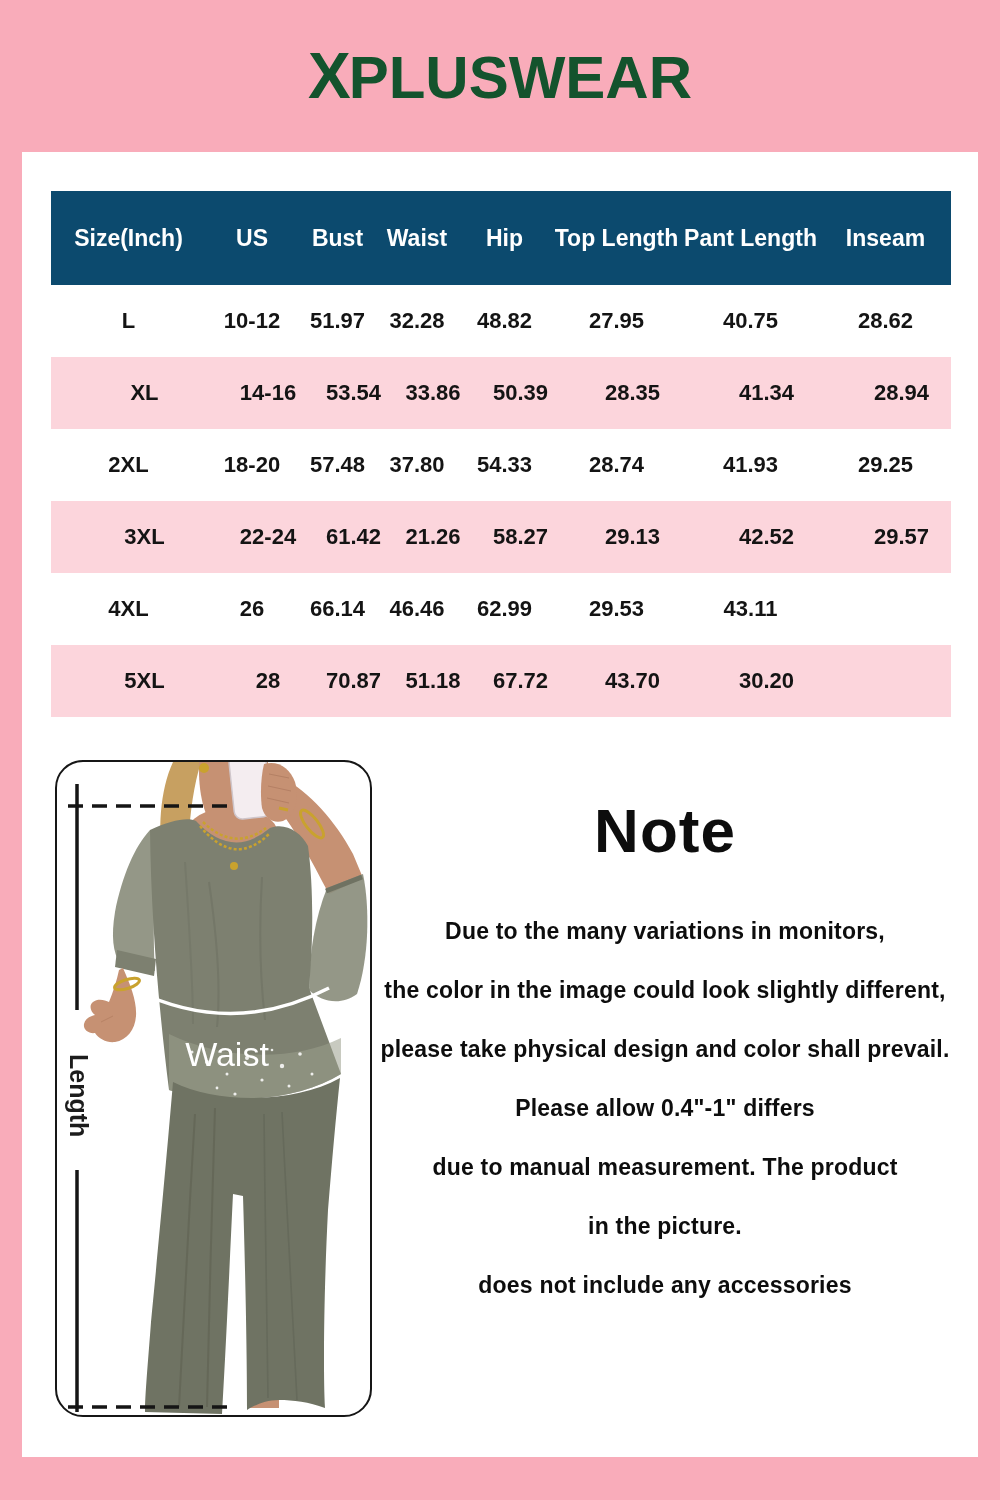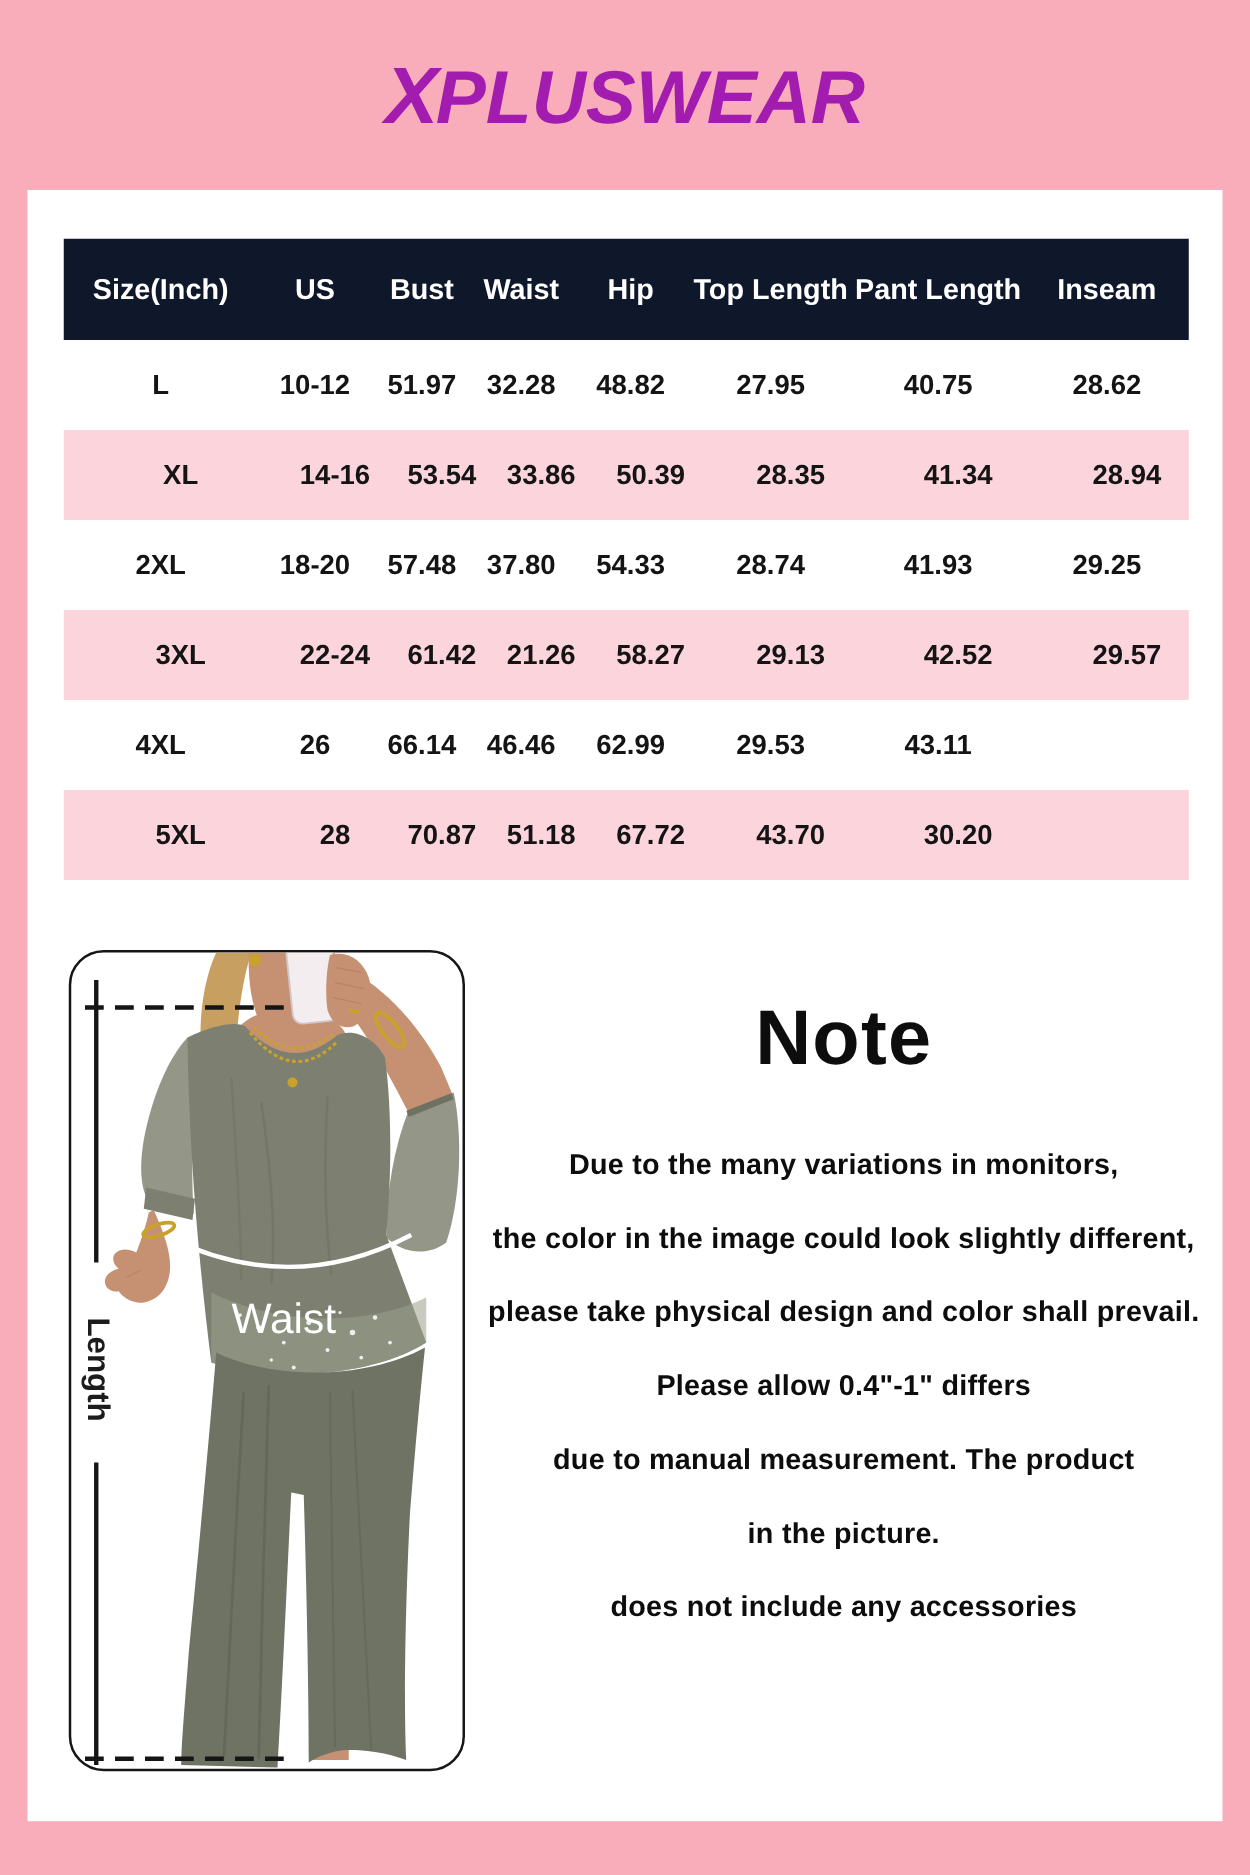--- a/index.html
+++ b/index.html
@@ -2,45 +2,45 @@
 <html><head>
 <meta charset="utf-8">
 <style>
   html,body{margin:0;padding:0;}
   body{font-family:"Liberation Sans", sans-serif;}
   .page{position:relative;width:1000px;height:1500px;background:#F9ACBA;overflow:hidden;}
 
   
   .logo-strip{position:absolute;left:0;top:0;width:1000px;height:152px;
     display:flex;align-items:center;justify-content:center;}
-  .logo{font-style:italic;font-weight:800;font-size:60px;color:#a21caf;
+  .logo{font-weight:800;font-size:60px;color:#14532d;
     letter-spacing:0px;white-space:nowrap;}
   .logo .mark{font-size:64px;letter-spacing:-2px;}
 
   
   .content-card{position:absolute;left:22px;top:152px;width:956px;height:1305px;background:#ffffff;}
 
   
   .size-table{position:absolute;left:29px;top:39px;width:900px;}
   .t-row{display:grid;grid-template-columns:155px 92px 79px 80px 95px 129px 139px 131px;}
-  .t-head{height:81px;background:#0f172a;}
+  .t-head{height:94px;background:#0c4a6e;}
   .t-head .cell{color:#ffffff;font-weight:700;font-size:23px;}
   .t-body-row{height:72px;background:#ffffff;}
   .t-body-row.pink{background:#FCD5DC;padding-left:16px;}
   .cell{display:flex;align-items:center;justify-content:center;
     font-size:22px;font-weight:600;color:#141414;white-space:nowrap;}
   .cell.size-col{font-weight:700;}
 
   
   .figure-card{position:absolute;left:33px;top:608px;width:313px;height:653px;
     background:#ffffff;border:2px solid #161616;border-radius:28px;overflow:hidden;}
   .figure-card svg{display:block;width:100%;height:100%;}
 
   
-  .note{position:absolute;left:333px;top:648px;width:640px;text-align:center;color:#0d0d0d;}
+  .note{position:absolute;left:323px;top:648px;width:640px;text-align:center;color:#0d0d0d;}
   .note-title{font-size:62px;font-weight:800;line-height:1;margin:0 0 40px 0;letter-spacing:1px;}
   .note-line{height:59px;display:flex;align-items:center;justify-content:center;
     font-size:23px;font-weight:700;white-space:nowrap;letter-spacing:0.2px;}
 </style>
 </head>
 <body>
 
 <div class="page">
 
   <div class="logo-strip">

